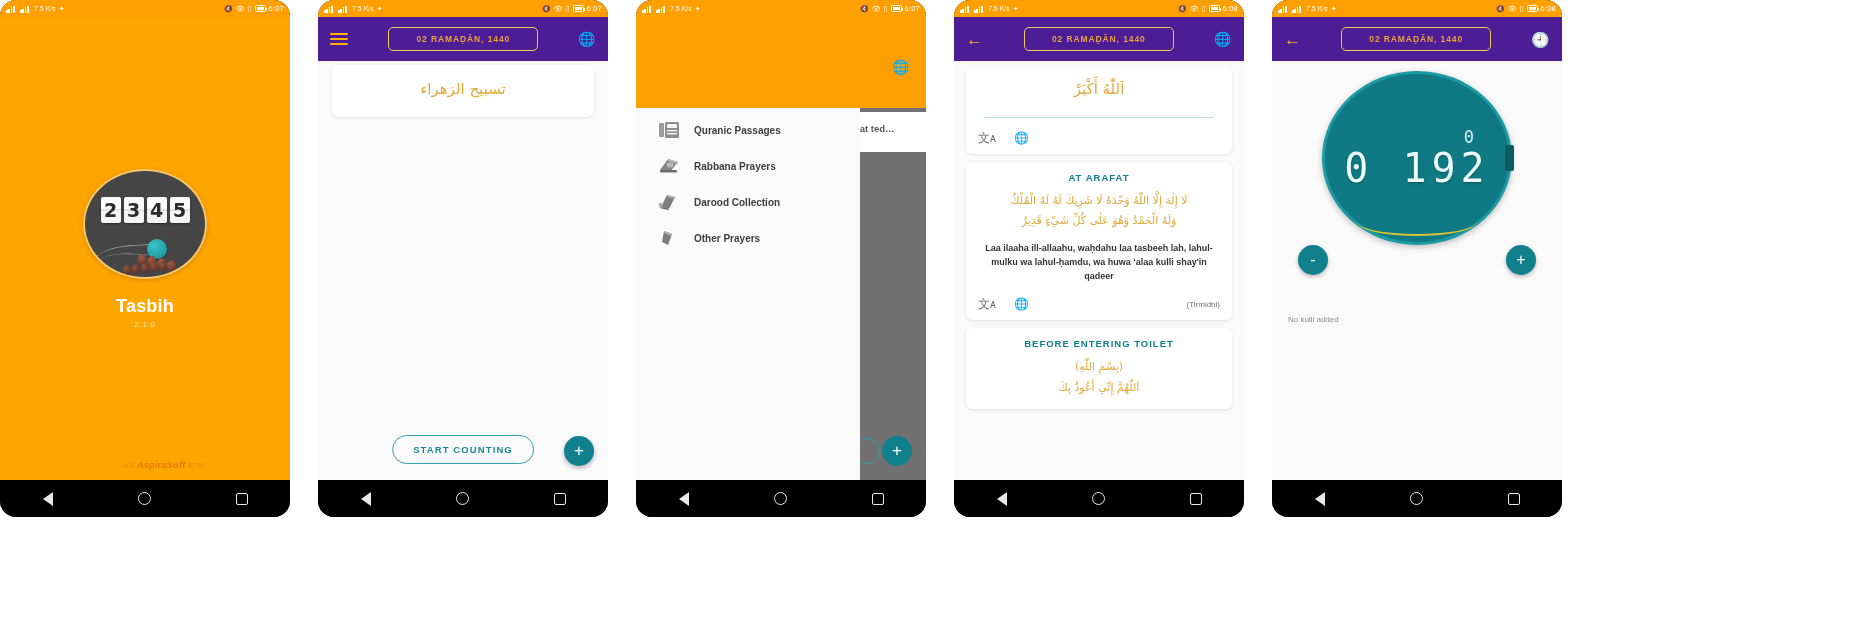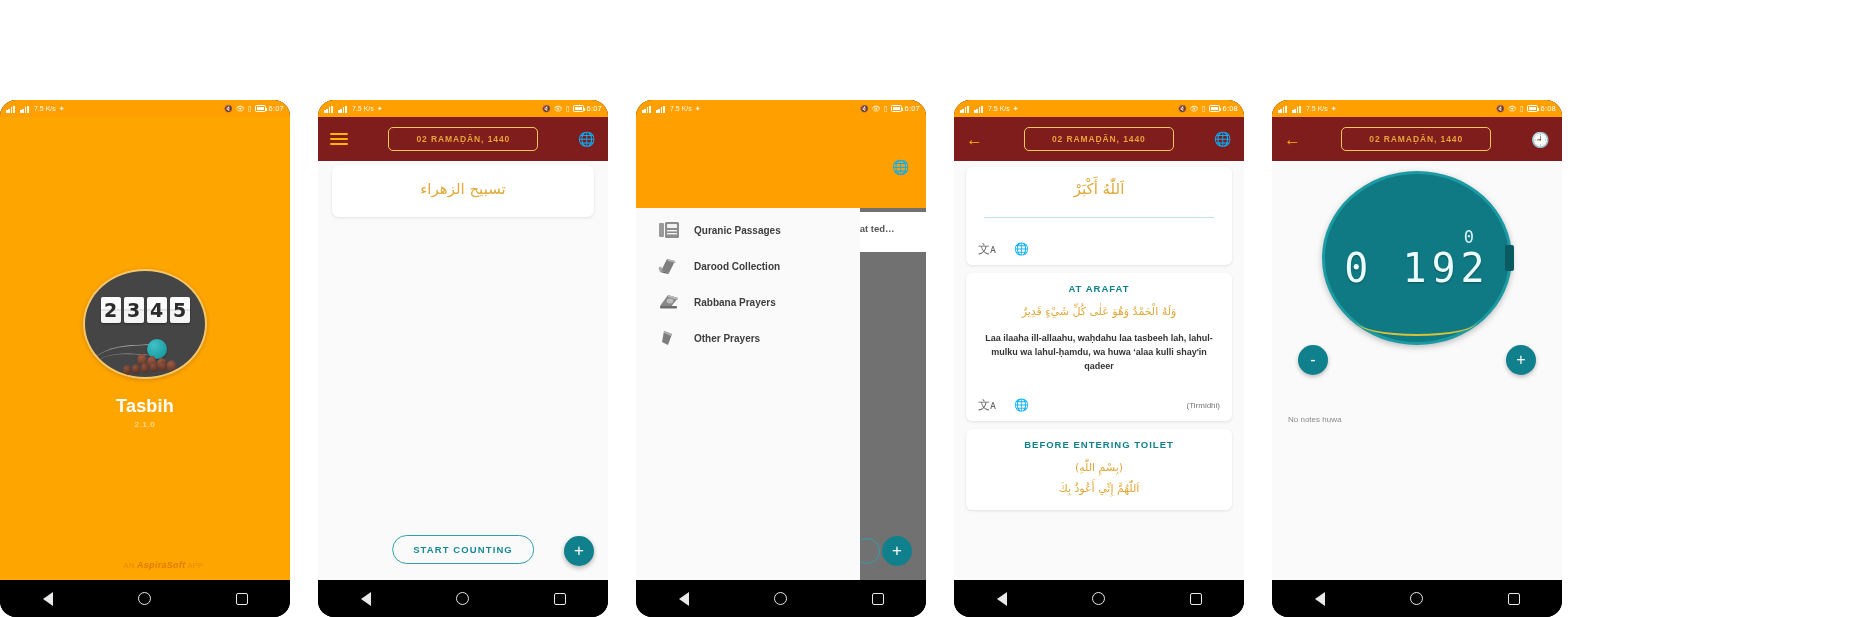--- a/index.html
+++ b/index.html
@@ -5,21 +5,21 @@
   * { box-sizing: border-box; margin: 0; padding: 0; }
   body {
     width: 1871px; height: 617px;
     background: #ffffff;
     font-family: "Liberation Sans", sans-serif;
     overflow: hidden;
   }
   .gallery {
     display: flex;
     width: 1871px; height: 617px;
-    align-items: flex-end;
+    align-items: flex-start;
     justify-content: flex-start;
   }
   .phone {
     position: relative;
     width: 290px;
     height: 517px;
     margin-left: 28px;
     background: #000;
     border-radius: 16px;
     overflow: hidden;
@@ -146,21 +146,21 @@
   }
   .brand {
     position: absolute; bottom: 10px; left: 0; right: 0;
     text-align: center; font-size: 7.5px; color: #e58b00; letter-spacing: .3px; padding-left: 37px;
   }
   .brand .bn { font-style: italic; font-weight: bold; color: #e07c00; font-size: 9px; }
 
   
   .appbody { background: #fafafa; height: 463px; position: relative; }
   .appbar {
-    height: 44px; background: #7f1d1d;
+    height: 44px; background: #4c1d95;
     display: flex; align-items: center; padding: 0 12px; gap: 10px;
   }
   .hamburger { width: 18px; display: flex; flex-direction: column; gap: 3px; cursor: pointer; }
   .hamburger i { display:block; height: 2px; background: #ffb300; border-radius: 2px; }
   .back-arrow { font-size: 17px; color: #ffb300; line-height: 1; cursor: pointer; }
   .date-chip {
     flex: 1; max-width: 150px; margin: 0 auto;
     border: 1.2px solid #f0c95e; border-radius: 5px;
     color: #e8a33a; font-size: 8.5px; font-weight: bold; letter-spacing: .9px;
     text-align: center; padding: 6px 2px;
@@ -228,21 +228,21 @@
     padding: 9px 22px; cursor: pointer;
   }
   .drawer-item .lbl { font-size: 10px; color: #3d3d3d; font-weight: bold; }
   .dicon { width: 22px; height: 18px; position: relative; flex: 0 0 22px; }
   .dicon svg { display:block; }
 
   
   .scroll4 { height: 419px; overflow: hidden; }
   .card4 { background: #fff; margin: 6px 12px 8px; border-radius: 6px; box-shadow: 0 1px 3px rgba(0,0,0,.10); padding: 10px 12px 10px; }
   .divider-teal { height: 1px; background: #bfe3e6; margin: 14px 6px 0; }
-  .icon-row { display: flex; align-items: center; gap: 18px; margin-top: 25px; }
+  .icon-row { display: flex; align-items: center; gap: 18px; margin-top: 14px; }
   .icon-row .sp { flex: 1; }
   .ic-trans { font-size: 12px; color: #666; line-height: 1; cursor: pointer; }
   .ic-globe { font-size: 12px; color: #10808c; line-height: 1; cursor: pointer; }
   .src-note { font-size: 8px; color: #777; }
   .card-head {
     text-align: center; color: #0f7f8c; font-size: 9.5px;
     font-weight: bold; letter-spacing: 1px; margin-bottom: 8px;
   }
   .translit {
     text-align: center; color: #333; font-size: 9px; line-height: 1.55;
@@ -485,39 +485,39 @@
                   <rect x="9" y="9" width="10" height="1.4" fill="#f2f2f2"></rect>
                   <rect x="9" y="12" width="10" height="1.4" fill="#f2f2f2"></rect>
                 </svg>
               </span>
               <span class="lbl">Quranic Passages</span>
             </div>
 
             <div class="drawer-item">
               <span class="dicon">
                 <svg width="22" height="18" viewBox="0 0 22 18">
+                  <path d="M2 13 L10 2 L20 5 L12 15 Z" fill="#878787"></path>
+                  <path d="M10 2 L20 5 L20 7 L10 4 Z" fill="#b8b8b8"></path>
+                  <rect x="2" y="13" width="17" height="2.4" rx="1" fill="#6b6b6b"></rect>
+                  <ellipse cx="12" cy="8" rx="3.4" ry="2.4" fill="#e9e9e9" opacity="0.55"></ellipse>
+                </svg>
+              </span>
+              <span class="lbl">Rabbana Prayers</span>
+            </div>
+
+            <div class="drawer-item">
+              <span class="dicon">
+                <svg width="22" height="18" viewBox="0 0 22 18">
                   <polygon points="3,14 9,2 17,4 11,16" fill="#7f7f7f"></polygon>
                   <polygon points="9,2 17,4 18,6 10,4" fill="#b5b5b5"></polygon>
                   <polygon points="3,14 11,16 10,17 2,15" fill="#5f5f5f"></polygon>
                   <rect x="1" y="10" width="3" height="5" rx="1" fill="#a8a8a8" transform="rotate(-16 2 12)"></rect>
                 </svg>
               </span>
               <span class="lbl">Darood Collection</span>
-            </div>
-
-            <div class="drawer-item">
-              <span class="dicon">
-                <svg width="22" height="18" viewBox="0 0 22 18">
-                  <path d="M2 13 L10 2 L20 5 L12 15 Z" fill="#878787"></path>
-                  <path d="M10 2 L20 5 L20 7 L10 4 Z" fill="#b8b8b8"></path>
-                  <rect x="2" y="13" width="17" height="2.4" rx="1" fill="#6b6b6b"></rect>
-                  <ellipse cx="12" cy="8" rx="3.4" ry="2.4" fill="#e9e9e9" opacity="0.55"></ellipse>
-                </svg>
-              </span>
-              <span class="lbl">Rabbana Prayers</span>
             </div>
 
             <div class="drawer-item">
               <span class="dicon">
                 <svg width="22" height="18" viewBox="0 0 22 18">
                   <polygon points="6,2 14,5 10,16 4,13" fill="#7d7d7d"></polygon>
                   <polygon points="6,2 14,5 13,7 6,4" fill="#aeaeae"></polygon>
                 </svg>
               </span>
               <span class="lbl">Other Prayers</span>
@@ -579,20 +579,21 @@
             <div class="icon-row">
               <span class="ic-trans">文ᴀ</span>
               <span class="ic-globe">🌐</span>
               <span class="sp"></span>
               <span class="src-note"></span>
             </div>
           </div>
 
           <div class="card4">
             <div class="card-head">AT ARAFAT</div>
+            <div class="arabic sm">لَا إِلٰهَ إِلَّا اللّٰهُ وَحْدَهُ لَا شَرِيكَ لَهُ لَهُ الْمُلْكُ</div>
             <div class="arabic sm">وَلَهُ الْحَمْدُ وَهُوَ عَلٰى كُلِّ شَيْءٍ قَدِيرٌ</div>
             <div class="translit">Laa ilaaha ill-allaahu, waḥdahu laa tasbeeh lah, lahul-mulku wa lahul-ḥamdu, wa huwa ʻalaa kulli shay'in qadeer</div>
             <div class="icon-row">
               <span class="ic-trans">文ᴀ</span>
               <span class="ic-globe">🌐</span>
               <span class="sp"></span>
               <span class="src-note">(Tirmidhi)</span>
             </div>
           </div>
 
@@ -652,21 +653,21 @@
         <div class="counter-circle">
           <div class="count-small">0</div>
           <div class="count-big">0 192</div>
           <div class="count-tab"></div>
           <div class="count-arc"></div>
         </div>
 
         <div class="cbtn minus">-</div>
         <div class="cbtn plus">+</div>
 
-        <div class="no-notes">No notes huwa</div>
+        <div class="no-notes">No kulli added</div>
       </div>
     </div>
     <div class="navbar">
       <div class="nav-back"></div>
       <div class="nav-home"></div>
       <div class="nav-rec"></div>
     </div>
   </div>
 
 </div>

